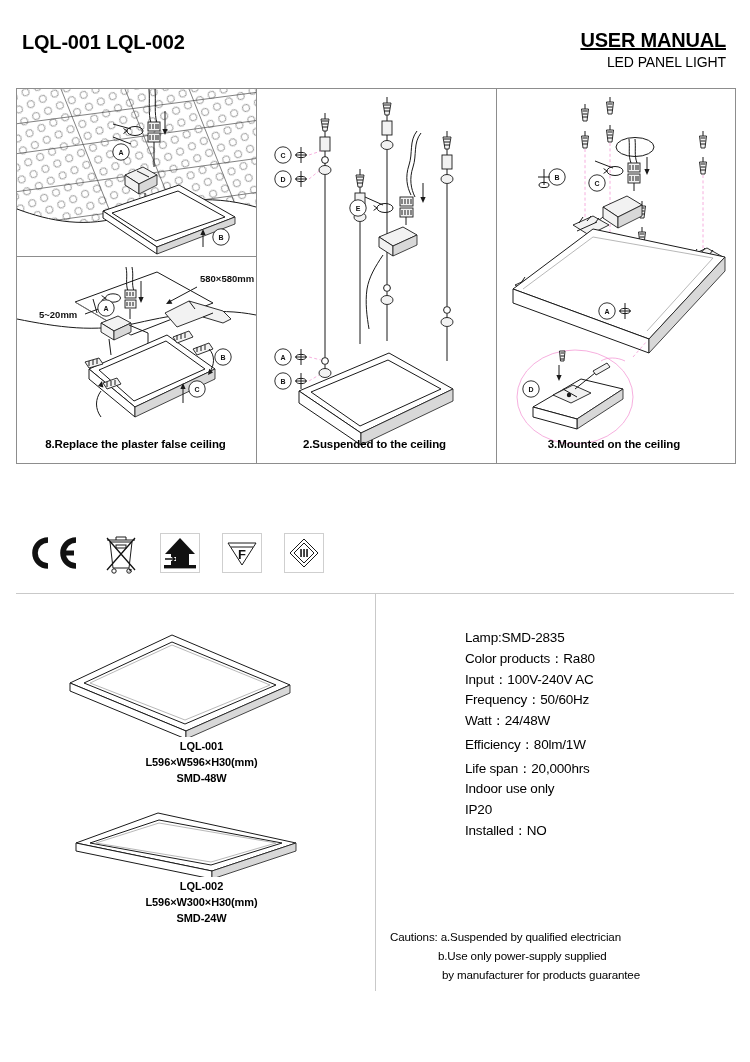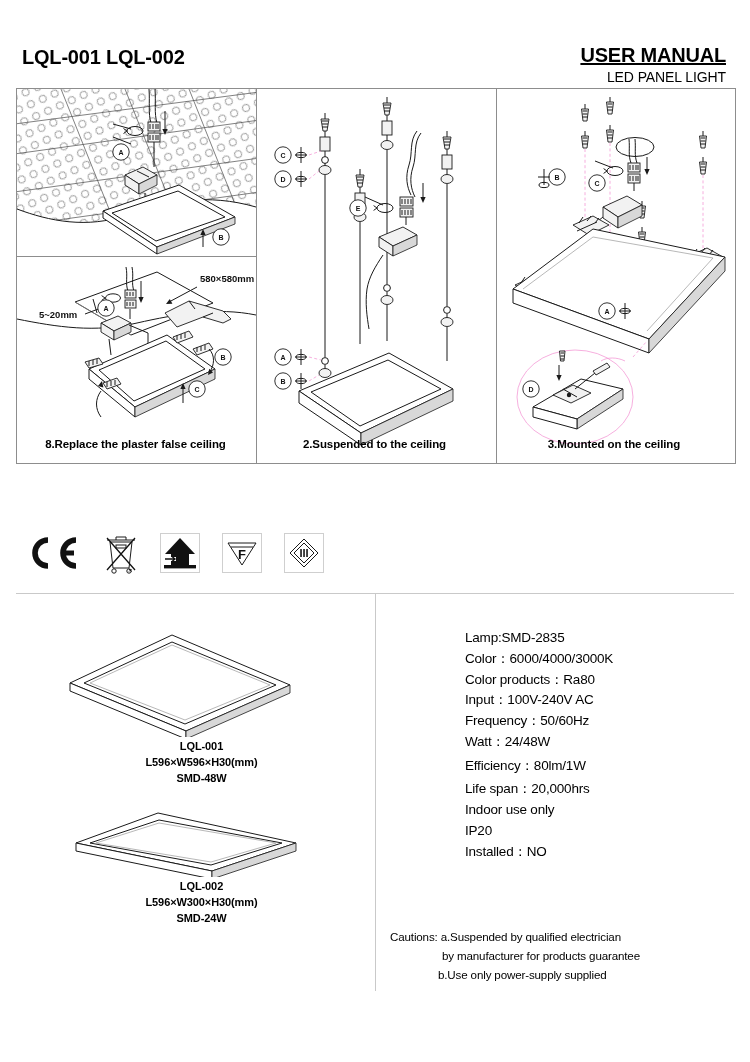--- a/index.html
+++ b/index.html
@@ -4,21 +4,21 @@
 <style>
   html,body{margin:0;padding:0;}
   body{
     width:750px;height:1062px;background:#fff;
     font-family:"Liberation Sans",sans-serif;color:#000;
     position:relative;overflow:hidden;
   }
   .page{position:relative;width:750px;height:1062px;}
 
   
-  .header{position:absolute;left:0;top:16px;width:750px;height:82px;}
+  .header{position:absolute;left:0;top:1px;width:750px;height:82px;}
   .hdr-model{
     position:absolute;left:22px;top:30px;
     font-size:20px;font-weight:bold;letter-spacing:-0.2px;
   }
   .hdr-title{
     position:absolute;right:24px;top:28px;
     font-size:20px;font-weight:bold;letter-spacing:-0.2px;text-decoration:underline;
   }
   .hdr-sub{
     position:absolute;right:24px;top:53px;
@@ -668,31 +668,30 @@
         <path class="filld" d="M146,64 L230,36 L230,44 L146,72 Z"></path>
       </svg>
       <div class="prod-lbl">LQL-002</div>
       <div class="prod-lbl">L596×W300×H30(mm)</div>
       <div class="prod-lbl">SMD-24W</div>
     </div>
   </div>
 
   <div class="specs">
     <div class="spec-line">Lamp:SMD-2835</div>
-    <div class="spec-line">Color：6000/4000/3000K</div>
     <div class="spec-line">Color products：Ra80</div>
     <div class="spec-line">Input：100V-240V AC</div>
     <div class="spec-line">Frequency：50/60Hz</div>
     <div class="spec-line">Watt：24/48W</div>
     <div class="spec-line gap">Efficiency：80lm/1W</div>
     <div class="spec-line gap">Life span：20,000hrs</div>
     <div class="spec-line">Indoor use only</div>
     <div class="spec-line">IP20</div>
     <div class="spec-line">Installed：NO</div>
   </div>
 
   <div class="cautions">
     <div class="caut-line">Cautions: a.Suspended by qualified electrician</div>
+    <div class="caut-line caut-i1">b.Use only power-supply supplied</div>
     <div class="caut-line caut-i2">by manufacturer for products guarantee</div>
-    <div class="caut-line caut-i1">b.Use only power-supply supplied</div>
   </div>
 
 </div>
 
 </body></html>

